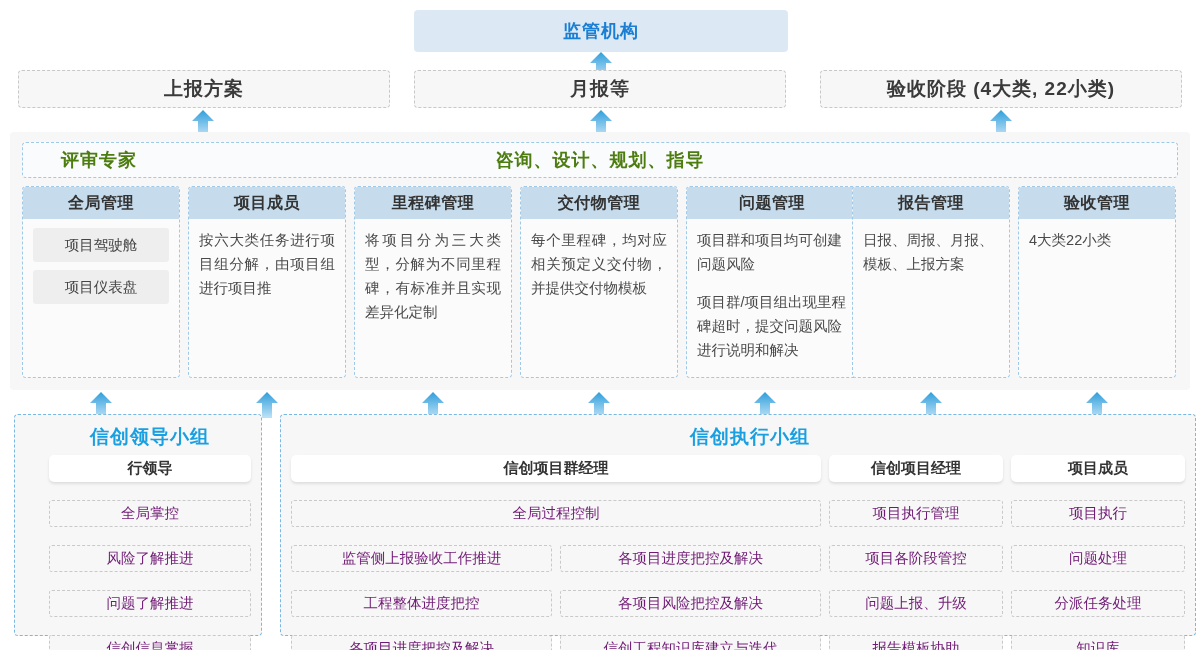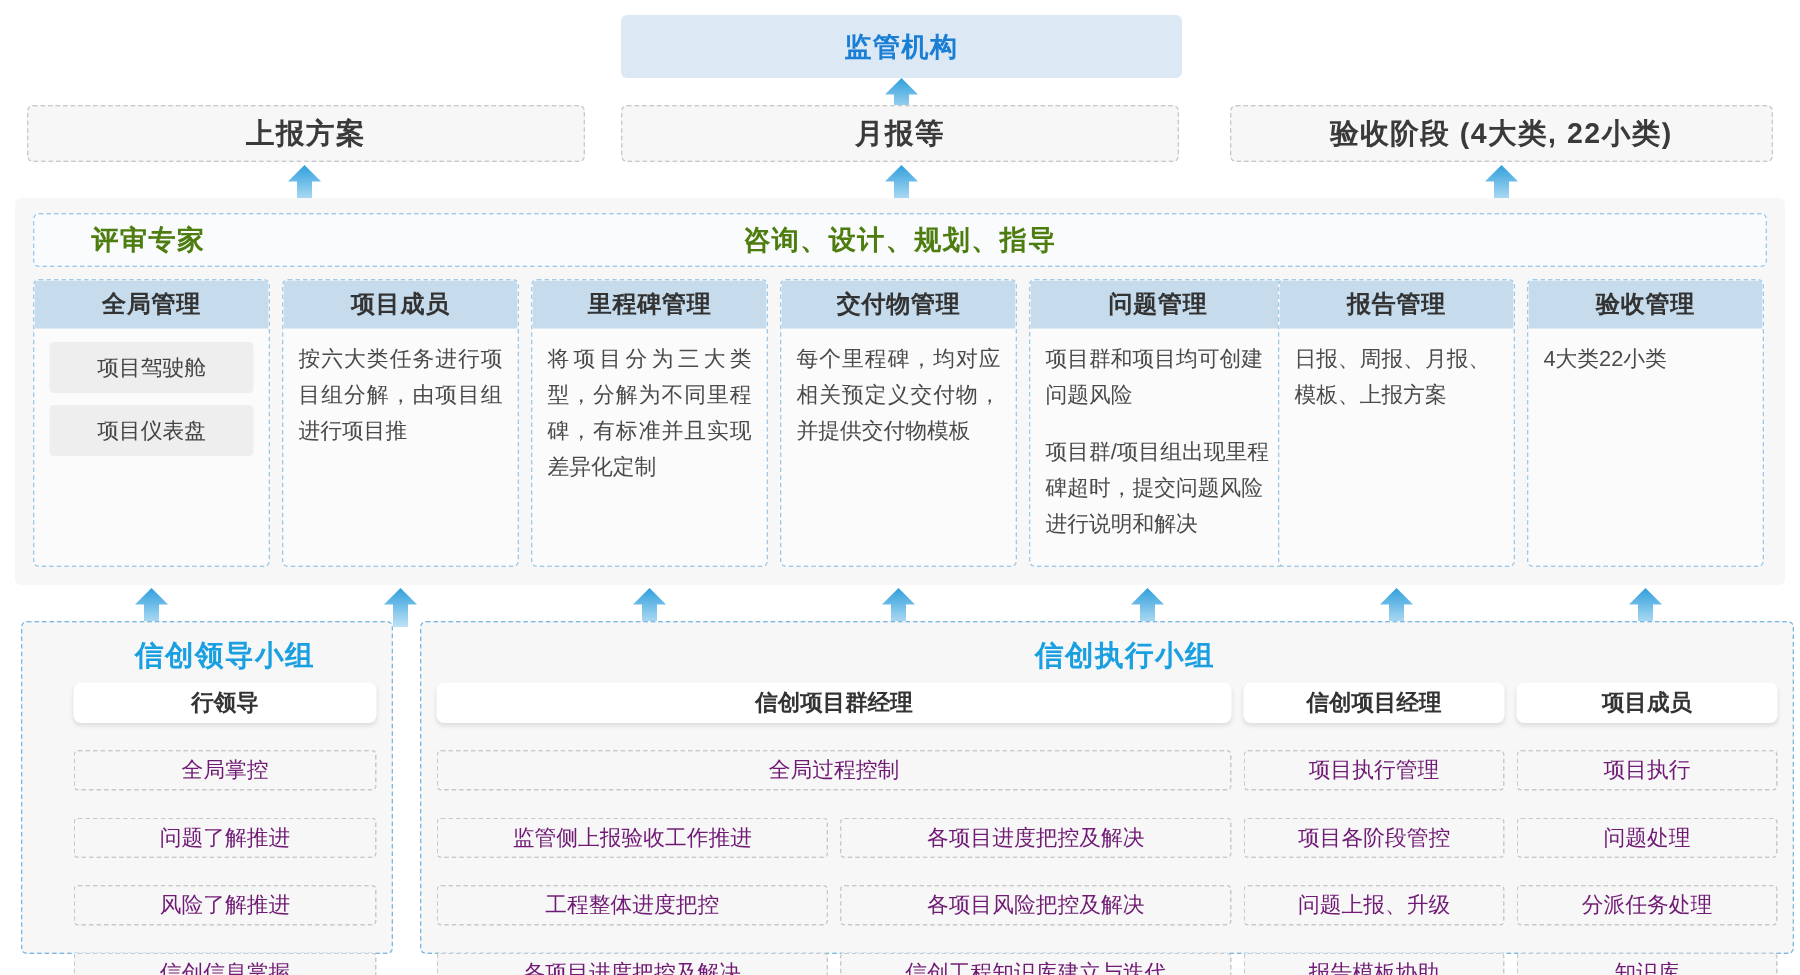--- a/index.html
+++ b/index.html
@@ -276,22 +276,22 @@
         <polygon points="11,0 22,11 16,11 16,26 6,26 6,11 0,11" fill="url(#ag1)"></polygon>
       </svg>
     </div>
 
   <div class="grp" style="left:14px; top:414px; width:248px; height:222px;">
     <div class="grp-title">信创领导小组</div>
     <div style="padding:5px 10px 10px 10px;">
       <div class="role-head">行领导</div>
       <div class="col-tasks">
         <div class="task">全局掌控</div>
+        <div class="task">风险了解推进</div>
         <div class="task">问题了解推进</div>
-        <div class="task">风险了解推进</div>
         <div class="task">信创信息掌握</div>
       </div>
     </div>
   </div>
 
   <div class="grp" style="left:280px; top:414px; width:916px; height:222px;">
     <div class="grp-title">信创执行小组</div>
 
     <div style="position:absolute; left:10px; top:40px; right:10px; bottom:8px; display:flex; gap:8px;">
 

